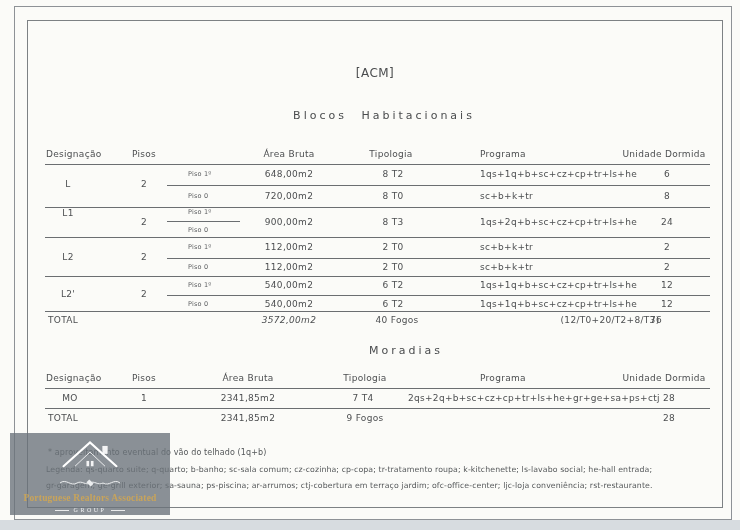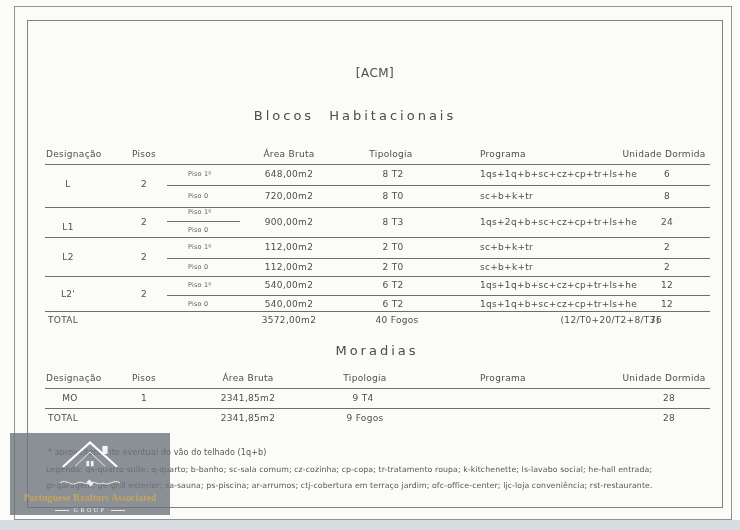--- a/index.html
+++ b/index.html
@@ -7,21 +7,21 @@
   .page{position:relative;width:740px;height:530px;overflow:hidden;background:#fbfbf8;color:#4c4e50;}
   .border-outer{position:absolute;left:14px;top:6px;width:716px;height:512px;border:1px solid #8e9296;z-index:1;}
   .border-inner{position:absolute;left:27px;top:20px;width:694px;height:486px;border:1px solid #7d8184;z-index:1;}
   .scan-strip{position:absolute;left:0;top:520px;width:740px;height:10px;background:#d7dce0;z-index:0;}
   .c{position:absolute;font-size:9px;line-height:10px;letter-spacing:.3px;white-space:nowrap;color:#4c4e50;z-index:2;}
   .ctr{transform:translateX(-50%);}
   .sm{font-size:6.5px;line-height:8px;letter-spacing:.2px;color:#5c5e60;}
   .hl{position:absolute;height:1px;background:#6b6e71;z-index:2;}
   .doc-title{position:absolute;left:375px;top:50px;transform:translateX(-50%);font-size:12.5px;line-height:14px;letter-spacing:.6px;color:#4a4c4e;white-space:nowrap;z-index:2;}
   .doc-sub{position:absolute;left:375px;top:66px;transform:translateX(-50%);font-size:12px;line-height:14px;letter-spacing:.5px;color:#4a4c4e;z-index:2;}
-  .section-heading{position:absolute;left:355px;transform:translateX(-50%);font-size:13px;line-height:13px;letter-spacing:3px;word-spacing:8px;color:#4a4c4e;white-space:nowrap;z-index:2;}
+  .section-heading{position:absolute;left:384px;transform:translateX(-50%);font-size:11px;line-height:13px;letter-spacing:3px;word-spacing:8px;color:#4a4c4e;white-space:nowrap;z-index:2;}
   .fn{position:absolute;font-size:7.8px;line-height:9px;letter-spacing:.1px;white-space:nowrap;color:#55585a;z-index:2;}
   
   .wm{position:absolute;left:10px;top:433px;width:160px;height:82px;background:rgba(106,114,122,.78);z-index:3;display:flex;flex-direction:column;align-items:center;padding-top:5px;box-sizing:border-box;}
   .wm-brand{font-family:"Liberation Serif",serif;font-weight:bold;font-size:9.5px;line-height:11px;color:#c9a45a;letter-spacing:.2px;white-space:nowrap;margin-top:2px;text-align:right;}
   .wm-group{display:flex;align-items:center;gap:5px;margin-top:3px;}
   .wm-group .dash{width:14px;height:1px;background:#e9eaeb;}
   .wm-group .txt{font-family:"Liberation Serif",serif;font-size:6px;letter-spacing:2.5px;color:#f2f3f4;white-space:nowrap;}
 </style>
 </head>
 <body>
@@ -50,21 +50,21 @@
   <div class="c" style="left:480px;top:169px;">1qs+1q+b+sc+cz+cp+tr+ls+he</div>
   <div class="c ctr" style="left:667px;top:169px;">6</div>
   <div class="hl" style="left:167px;top:185px;width:543px;"></div>
   <div class="c sm" style="left:188px;top:192px;">Piso 0</div>
   <div class="c ctr" style="left:289px;top:191px;">720,00m2</div>
   <div class="c ctr" style="left:393px;top:191px;">8 T0</div>
   <div class="c" style="left:480px;top:191px;">sc+b+k+tr</div>
   <div class="c ctr" style="left:667px;top:191px;">8</div>
   <div class="hl" style="left:45px;top:207px;width:665px;"></div>
 
-  <div class="c ctr" style="left:68px;top:222px;">L1</div>
+  <div class="c ctr" style="left:68px;top:208px;">L1</div>
   <div class="c ctr" style="left:144px;top:217px;">2</div>
   <div class="c sm" style="left:188px;top:208px;">Piso 1º</div>
   <div class="hl" style="left:167px;top:221px;width:73px;"></div>
   <div class="c sm" style="left:188px;top:226px;">Piso 0</div>
   <div class="c ctr" style="left:289px;top:217px;">900,00m2</div>
   <div class="c ctr" style="left:393px;top:217px;">8 T3</div>
   <div class="c" style="left:480px;top:217px;">1qs+2q+b+sc+cz+cp+tr+ls+he</div>
   <div class="c ctr" style="left:667px;top:217px;">24</div>
   <div class="hl" style="left:45px;top:237px;width:665px;"></div>
 
@@ -92,39 +92,40 @@
   <div class="c ctr" style="left:667px;top:280px;">12</div>
   <div class="hl" style="left:167px;top:295px;width:543px;"></div>
   <div class="c sm" style="left:188px;top:300px;">Piso 0</div>
   <div class="c ctr" style="left:289px;top:299px;">540,00m2</div>
   <div class="c ctr" style="left:393px;top:299px;">6 T2</div>
   <div class="c" style="left:480px;top:299px;">1qs+1q+b+sc+cz+cp+tr+ls+he</div>
   <div class="c ctr" style="left:667px;top:299px;">12</div>
   <div class="hl" style="left:45px;top:311px;width:665px;"></div>
 
   <div class="c" style="left:48px;top:315px;">TOTAL</div>
-  <div class="c ctr" style="left:289px;top:315px;">3572,00m2</div>
+  <div class="c ctr" style="left:289px;top:315px;font-style:italic;">3572,00m2</div>
   <div class="c ctr" style="left:397px;top:315px;">40 Fogos</div>
   <div class="c ctr" style="left:578px;top:315px;margin-left:32px;">(12/T0+20/T2+8/T3)</div>
   <div class="c ctr" style="left:656px;top:315px;">76</div>
 
   <div class="section-heading" style="top:344px;padding-left:44px;">Moradias</div>
 
   <div class="c" style="left:46px;top:373px;">Designação</div>
   <div class="c ctr" style="left:144px;top:373px;">Pisos</div>
   <div class="c ctr" style="left:248px;top:373px;">Área Bruta</div>
   <div class="c ctr" style="left:365px;top:373px;">Tipologia</div>
   <div class="c" style="left:480px;top:373px;">Programa</div>
   <div class="c ctr" style="left:664px;top:373px;">Unidade Dormida</div>
   <div class="hl" style="left:45px;top:388px;width:665px;"></div>
 
   <div class="c ctr" style="left:70px;top:393px;">MO</div>
   <div class="c ctr" style="left:144px;top:393px;">1</div>
   <div class="c ctr" style="left:248px;top:393px;">2341,85m2</div>
-  <div class="c ctr" style="left:363px;top:393px;">9 T4</div>
+  <div class="c ctr" style="left:363px;top:393px;">7 T4</div>
+  <div class="c" style="left:408px;top:393px;">2qs+2q+b+sc+cz+cp+tr+ls+he+gr+ge+sa+ps+ctj</div>
   <div class="c ctr" style="left:669px;top:393px;">28</div>
   <div class="hl" style="left:45px;top:408px;width:665px;"></div>
 
   <div class="c" style="left:48px;top:413px;">TOTAL</div>
   <div class="c ctr" style="left:248px;top:413px;">2341,85m2</div>
   <div class="c ctr" style="left:365px;top:413px;">9 Fogos</div>
   <div class="c ctr" style="left:669px;top:413px;">28</div>
 
   <div class="fn" style="left:48px;top:448px;font-size:8px;">* aproveitamento eventual do vão do telhado (1q+b)</div>
   <div class="fn" style="left:46px;top:465px;">Legenda: qs-quarto suite; q-quarto; b-banho; sc-sala comum; cz-cozinha; cp-copa; tr-tratamento roupa; k-kitchenette; ls-lavabo social; he-hall entrada;</div>

